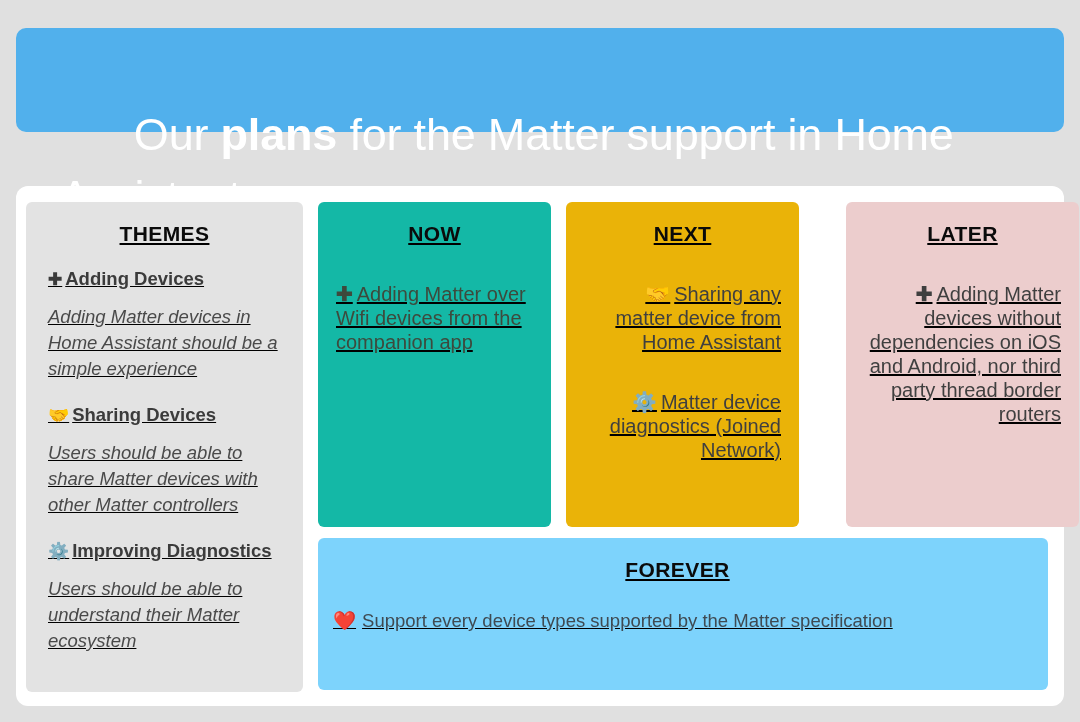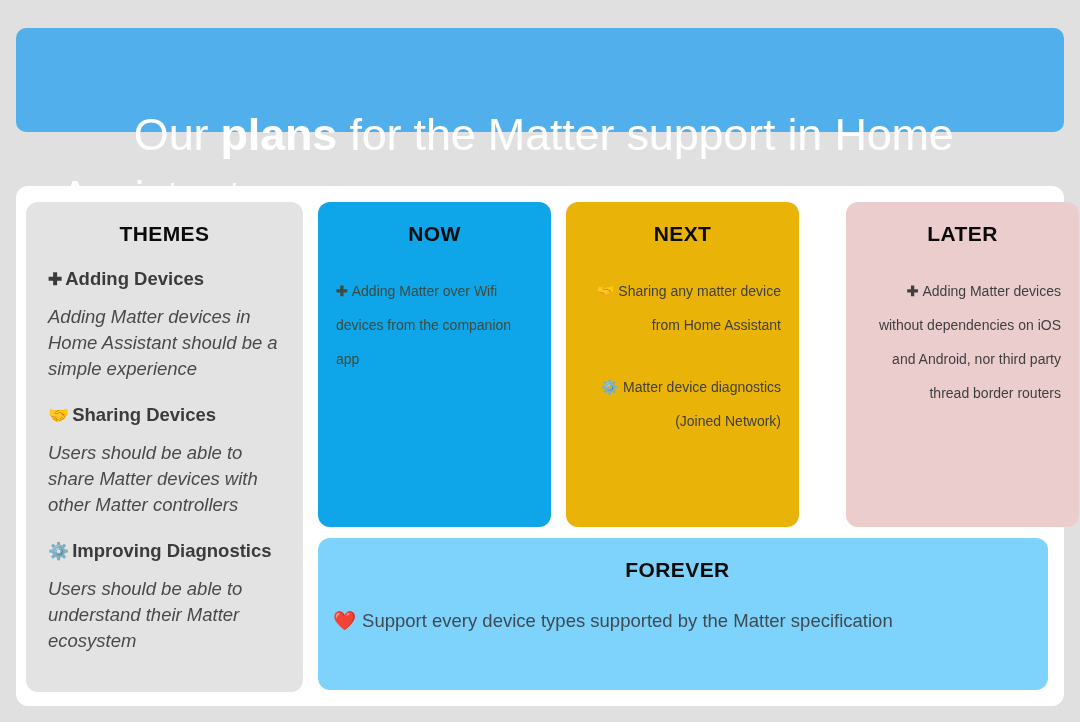--- a/index.html
+++ b/index.html
@@ -51,22 +51,23 @@
     top: 186px;
     width: 1048px;
     height: 520px;
     background: #ffffff;
     border-radius: 12px;
   }
 
   
   .card {
     position: absolute;
-    border-radius: 12px;
+    border-radius: 6px;
     box-sizing: border-box;
+    text-decoration: underline;
   }
   .card-title {
     text-align: center;
     font-size: 21px;
     font-weight: 700;
     color: #0b0b0b;
     letter-spacing: 0.4px;
   }
 
   
@@ -101,29 +102,29 @@
     margin-top: 12px;
   }
 
   
   .card-lane {
     top: 202px;
     width: 233px;
     height: 325px;
     padding: 20px 18px 0 18px;
   }
-  .card-now   { left: 318px; background: #0ea5e9; }
+  .card-now   { left: 318px; background: #14b8a6; }
   .card-next  { left: 566px; background: #eab308; }
   .card-later { left: 846px; background: #eccdcd; }
 
   .lane-item {
-    font-size: 14px;
-    line-height: 34px;
+    font-size: 20px;
+    line-height: 24px;
     color: #3d4a3d;
-    margin-top: 28px;
+    margin-top: 36px;
     text-indent: 0;
   }
   .card-next .lane-item,
   .card-later .lane-item { color: #3f3f3f; text-align: right; }
   .lane-item .ic {
     margin-right: 4px;
     font-weight: 700;
   }
 
   

